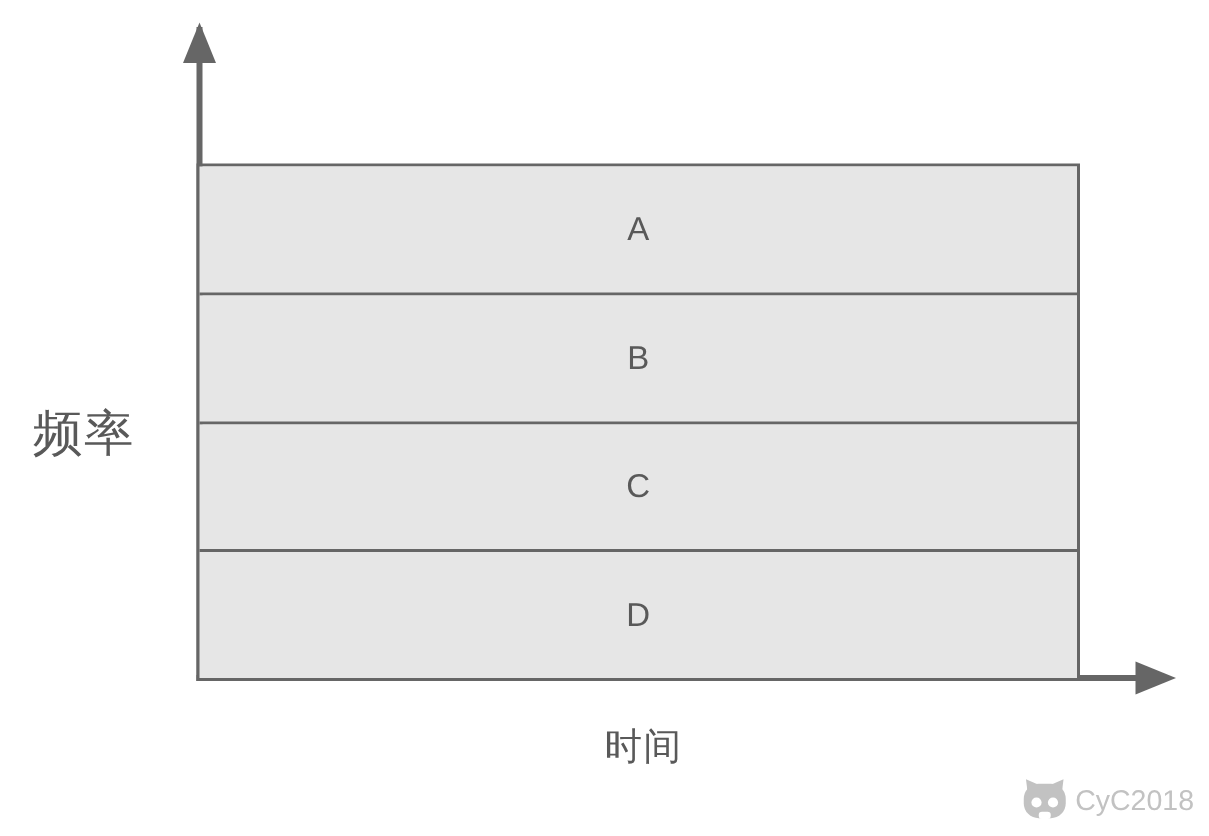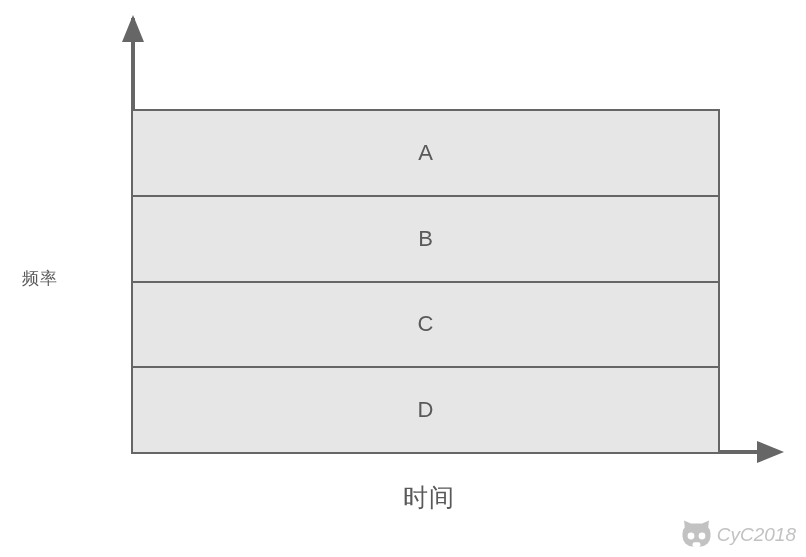--- a/index.html
+++ b/index.html
@@ -78,21 +78,21 @@
   .band-label {
     font-size: 22px;
     color: #595959;
   }
 
   
   .y-label {
     position: absolute;
     left: 22px;
     top: 267px;
-    font-size: 17px;
+    font-size: 33px;
     color: #595959;
     letter-spacing: 1px;
   }
   .x-label {
     position: absolute;
     left: 0;
     top: 481px;
     width: 858px; 
     text-align: center;
     font-size: 25px;
@@ -106,21 +106,20 @@
     right: 10px;
     bottom: 6px;
     display: flex;
     align-items: center;
     gap: 5px;
     color: #c2c2c2;
   }
   .watermark-text {
     font-size: 19px;
     color: #c2c2c2;
-    font-style: italic;
   }
 </style>
 </head>
 <body>
 
 <div class="canvas">
 
   <div class="y-axis-line"></div>
   <div class="y-axis-arrow"></div>
   <div class="x-axis-line"></div>

